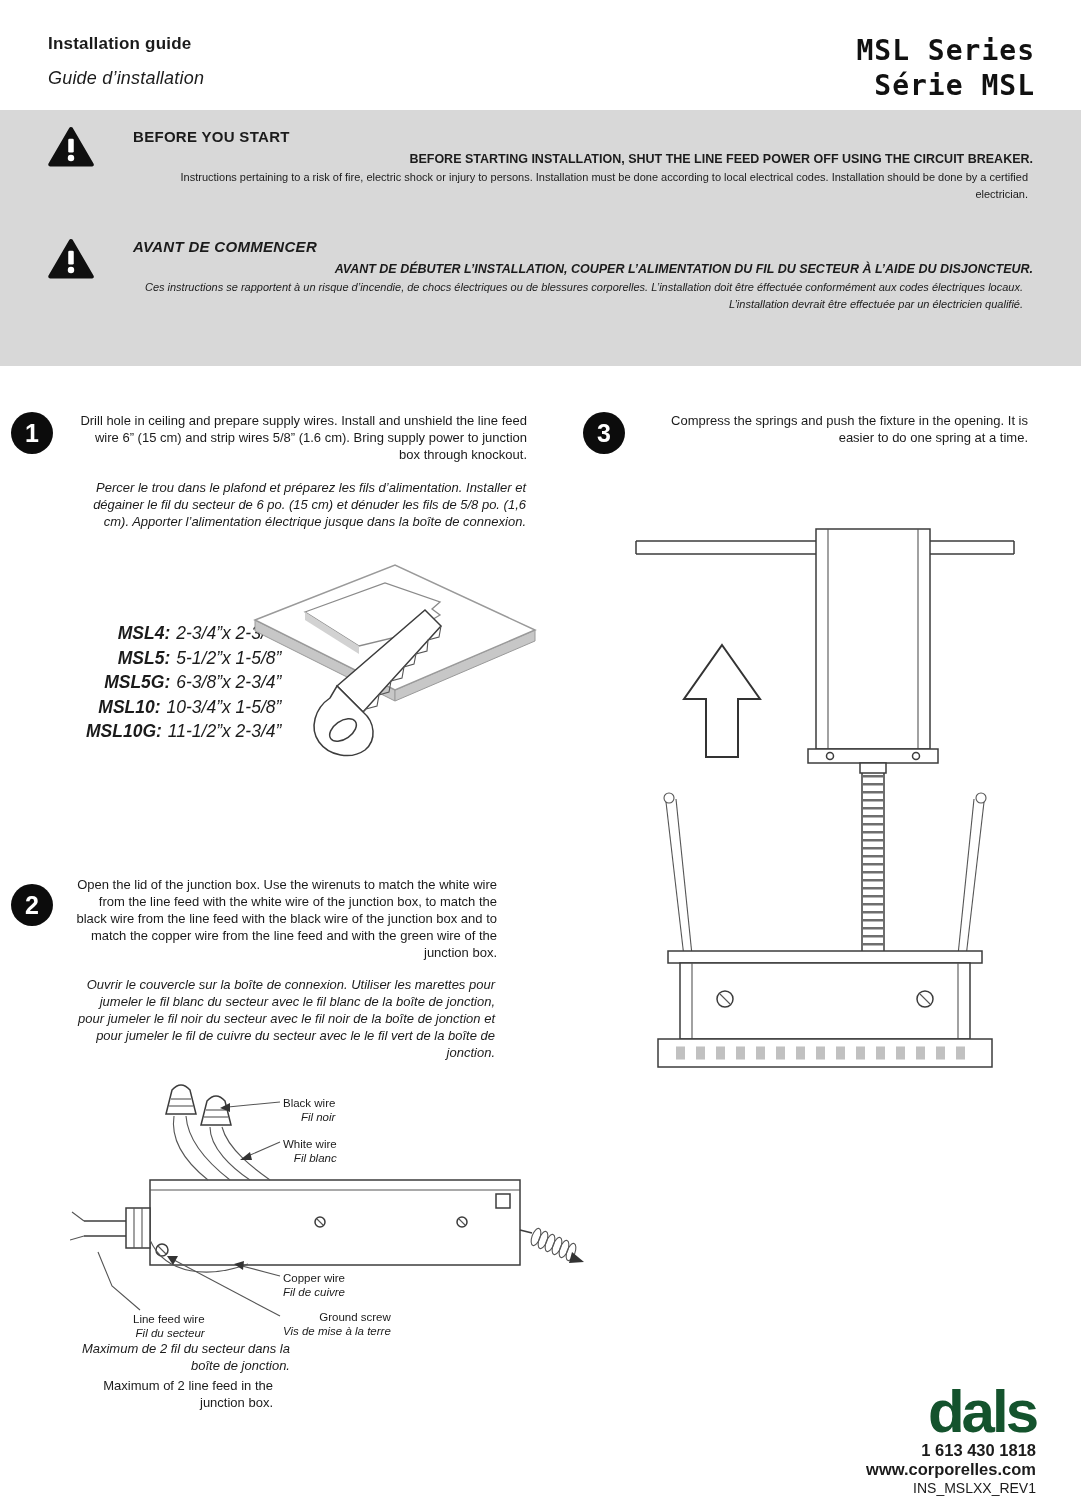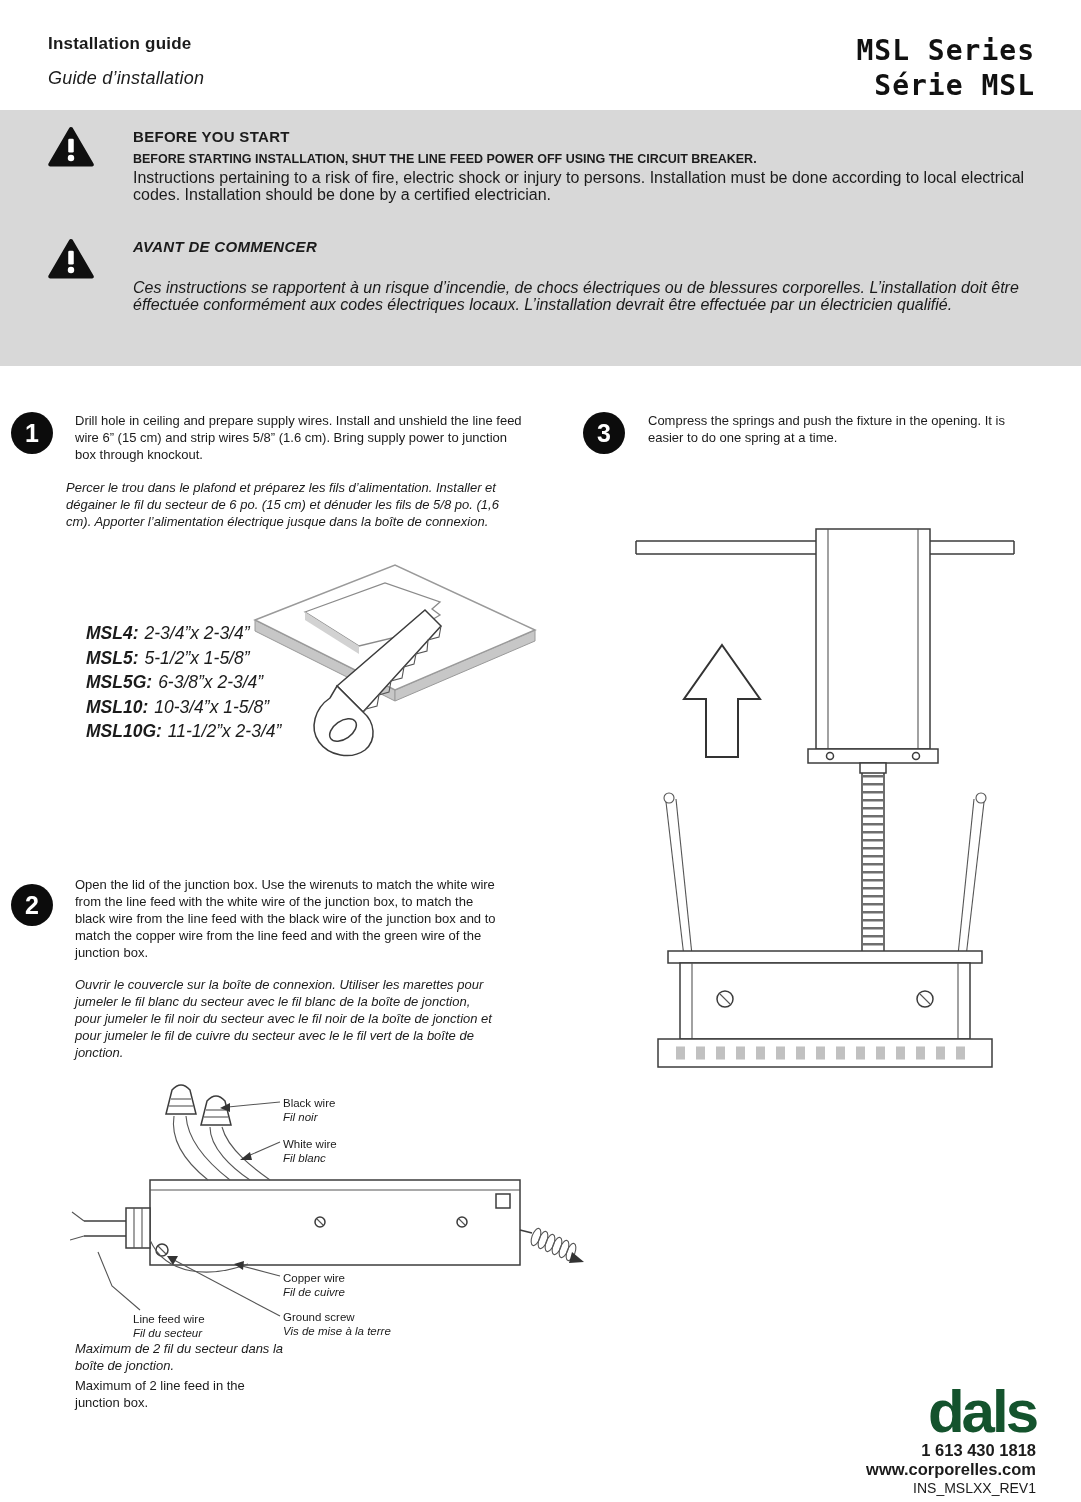--- a/index.html
+++ b/index.html
@@ -1,33 +1,33 @@
 <!DOCTYPE html>
 <html><head>
 <meta charset="utf-8">
 <style>
   * { margin:0; padding:0; box-sizing:border-box; }
   html,body { background:#ffffff; }
   .page {
     position:relative; width:1081px; height:1502px; background:#fff;
     font-family:"Liberation Sans", sans-serif; color:#1b1b1b; overflow:hidden;
   }
-  .abs { position:absolute; }
+  .abs { position:absolute;text-align:right; }
 
   
   .title-en { font-size:17px; font-weight:700; letter-spacing:.2px; }
   .title-fr { font-size:18px; font-weight:400; font-style:italic; letter-spacing:.2px;margin-top:8px; }
   .series { text-align:right; font-family:"DejaVu Sans Mono", monospace; font-weight:700;
             font-size:28px; line-height:35px; letter-spacing:1px; color:#111; }
 
   
   .band { position:absolute; left:0; top:110px; width:1081px; height:256px; background:#d8d8d8; }
   .warn-head { font-size:15px; font-weight:700; letter-spacing:.3px; }
   .warn-bold { font-size:12.5px; font-weight:700; }
-  .warn-body { font-size:16px; line-height:17px; }
+  .warn-body { font-size:11px; line-height:17px; }
   .it { font-style:italic; }
 
   
   .step-circle { position:absolute; width:42px; height:42px; border-radius:50%;
     background:#0c0c0c; color:#fff; display:flex; align-items:center; justify-content:center;
     font-size:25px; font-weight:700; }
 
   .t13 { font-size:13px; line-height:17px; }
 
   
@@ -77,20 +77,21 @@
     <div class="abs warn-body" style="left:133px; top:59px; width:895px;">Instructions pertaining to a risk of fire, electric shock or injury to persons. Installation must be done according to local electrical codes. Installation should be done by a certified electrician.</div>
 
     <div class="abs" style="left:48px; top:128px; width:46px; height:42px;">
       <svg width="46" height="42" viewBox="0 0 100 90">
         <path d="M50 6 L95 83 L5 83 Z" fill="#101010" stroke="#101010" stroke-width="9" stroke-linejoin="round"></path>
         <rect x="44" y="27" width="12" height="30" rx="3" fill="#fff"></rect>
         <circle cx="50" cy="69" r="7" fill="#fff"></circle>
       </svg>
     </div>
     <div class="abs warn-head it" style="left:133px; top:128px;">AVANT DE COMMENCER</div>
+    <div class="abs warn-bold it" style="left:133px; top:152px; width:900px;">AVANT DE DÉBUTER L’INSTALLATION, COUPER L’ALIMENTATION DU FIL DU SECTEUR À L’AIDE DU DISJONCTEUR.</div>
     <div class="abs warn-body it" style="left:133px; top:169px; width:890px;">Ces instructions se rapportent à un risque d’incendie, de chocs électriques ou de blessures corporelles. L’installation doit être éffectuée conformément aux codes électriques locaux. L’installation devrait être effectuée par un électricien qualifié.</div>
   </div>
 
   <div class="step-circle" style="left:11px; top:412px;">
     <span>1</span>
   </div>
   <div class="abs t13" style="left:75px; top:412px; width:452px;">Drill hole in ceiling and prepare supply wires. Install and unshield the line feed wire 6” (15 cm) and strip wires 5/8” (1.6 cm). Bring supply power to junction box through knockout.</div>
   <div class="abs t13 it" style="left:66px; top:479px; width:460px;">Percer le trou dans le plafond et préparez les fils d’alimentation. Installer et dégainer le fil du secteur de 6 po. (15 cm) et dénuder les fils de 5/8 po. (1,6 cm). Apporter l’alimentation électrique jusque dans la boîte de connexion.</div>
 
   <div class="abs" style="left:86px; top:621px;">

